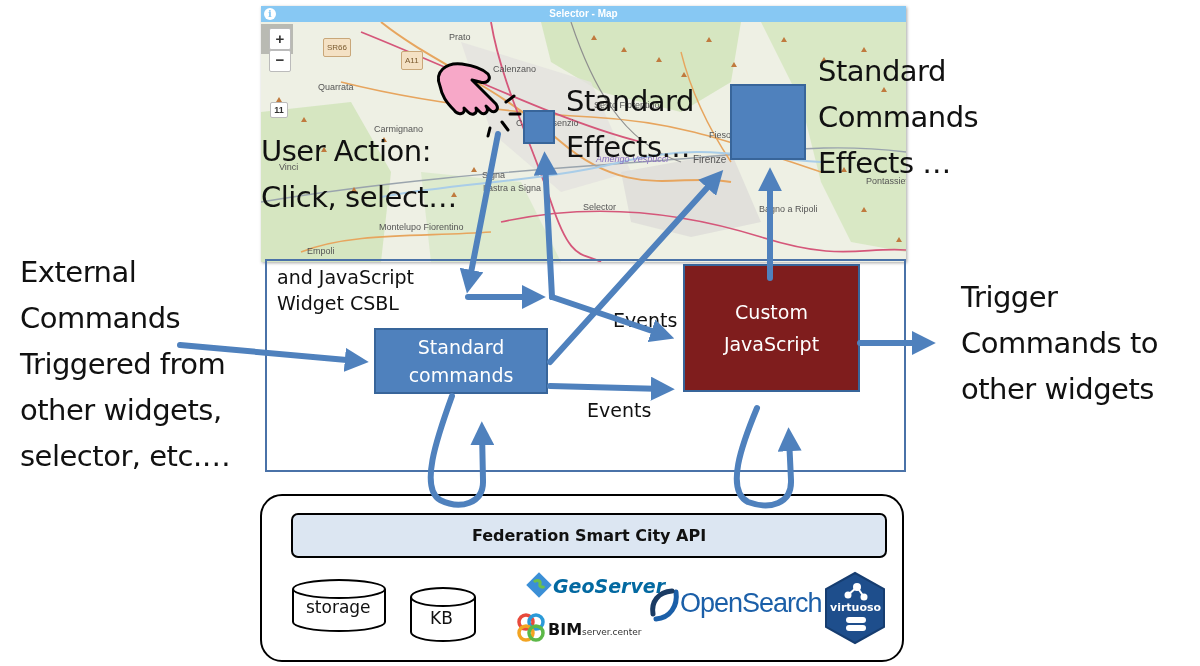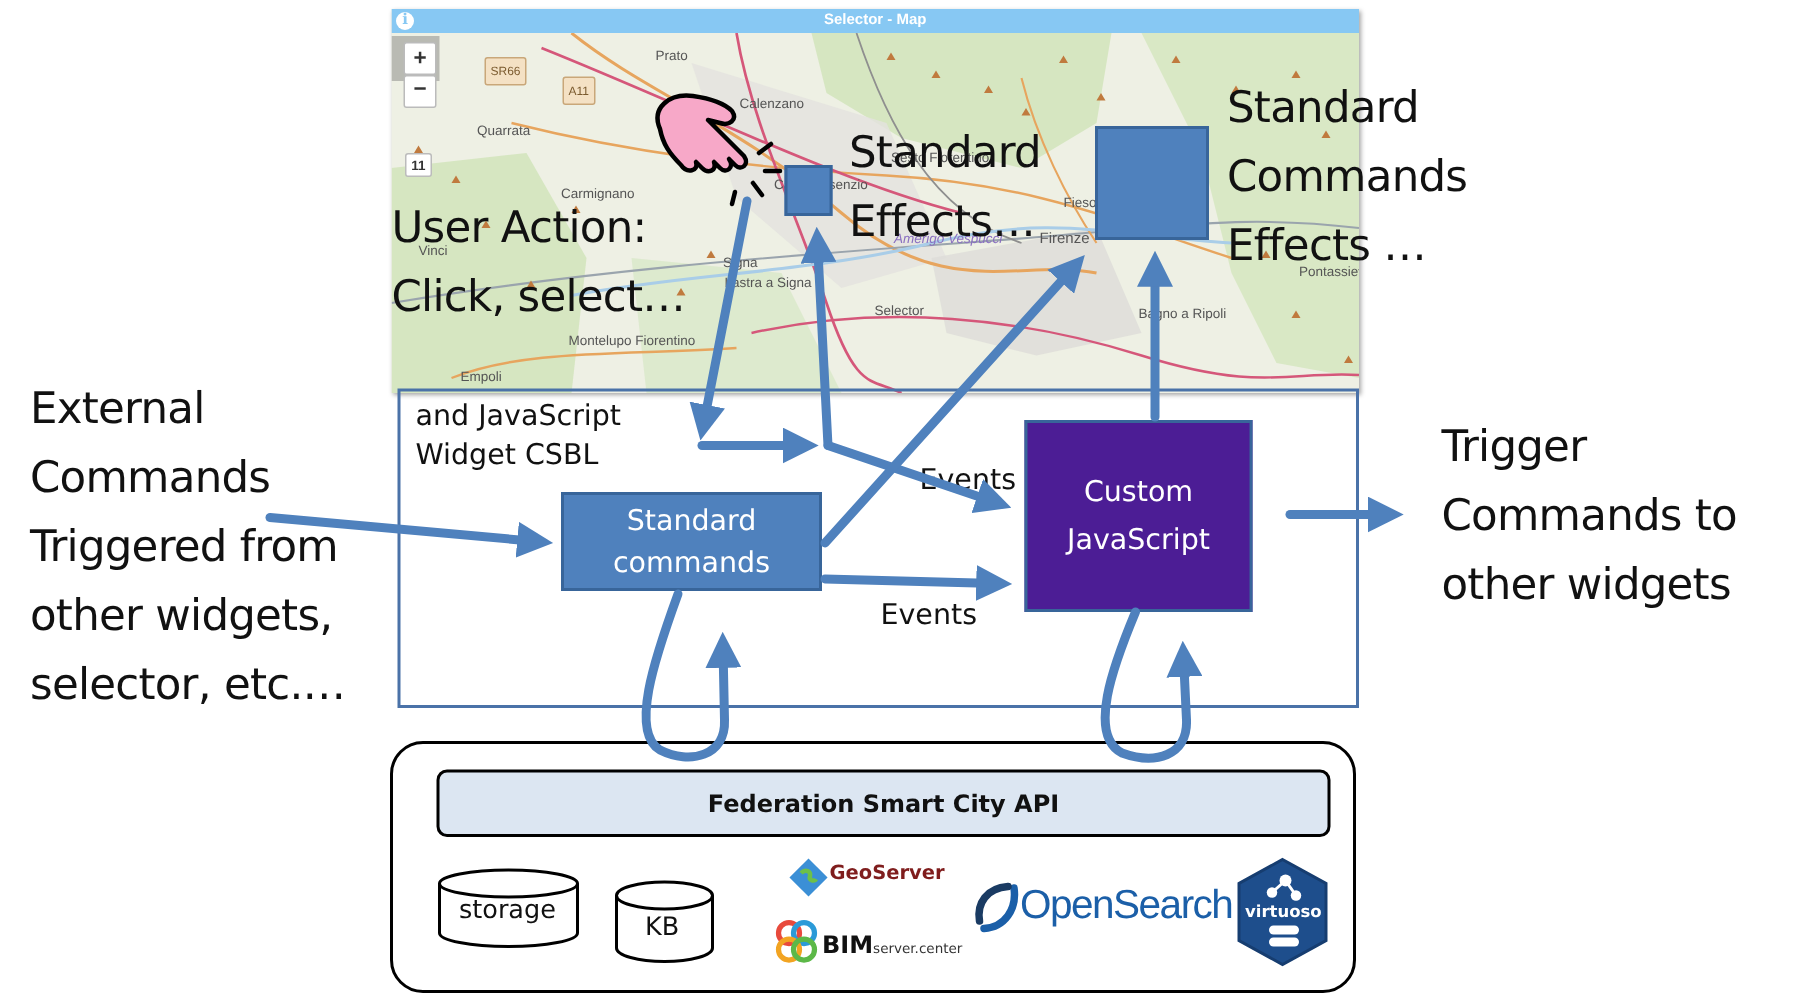--- a/index.html
+++ b/index.html
@@ -66,22 +66,22 @@
     border: 2px solid #4a72a8; background: transparent;
   }
   #standard-commands {
     left: 374px; top: 328px; width: 174px; height: 66px;
     background: #4f81bd; border: 2px solid #38659a; box-sizing: border-box;
     color: #fff; font-size: 19px; line-height: 28px; text-align: center;
     display: flex; flex-direction: column; justify-content: center;
     font-family: "DejaVu Sans", sans-serif;
   }
   #custom-js {
-    left: 683px; top: 280px; width: 152px; height: 128px;
-    background: #4c1d95; border: 2px solid #38659a; box-sizing: border-box;
+    left: 683px; top: 264px; width: 177px; height: 128px;
+    background: #7f1d1d; border: 2px solid #38659a; box-sizing: border-box;
     color: #fff; font-size: 19px; line-height: 32px; text-align: center;
     display: flex; flex-direction: column; justify-content: center;
     font-family: "DejaVu Sans", sans-serif;
   }
   .effect-box { background: #4f81bd; border: 2px solid #38659a; box-sizing: border-box; }
   #effect-box-small { left: 523px; top: 110px; width: 32px; height: 34px; }
   #effect-box-large { left: 730px; top: 84px; width: 76px; height: 76px; }
 
   
   #backend-frame {
@@ -89,21 +89,21 @@
     border: 2.5px solid #000; border-radius: 22px; box-sizing: border-box; background: #fff;
   }
   #api-bar {
     left: 291px; top: 513px; width: 596px; height: 45px;
     background: #dce6f2; border: 2px solid #000; border-radius: 7px; box-sizing: border-box;
     font-size: 16px; font-weight: bold; text-align: center; line-height: 41px;
     font-family: "DejaVu Sans", sans-serif;
   }
   .cyl-label { font-size: 17px; font-family: "DejaVu Sans", sans-serif; }
 
-  .logo-text-geo { font-size: 13px; font-weight: bold; color: #7f1d1d; font-family: "DejaVu Sans", sans-serif; }
+  .logo-text-geo { font-size: 19px; font-weight: bold; font-style: italic; color: #0369a1; font-family: "DejaVu Sans", sans-serif; }
   .logo-text-bim { font-size: 16px; font-weight: bold; color: #111; font-family: "DejaVu Sans", sans-serif; }
   .logo-text-bim small { font-size: 9px; font-weight: normal; color: #333; }
   .logo-text-os { font-size: 27px; font-weight: normal; color: #1b5fa8; letter-spacing: -1px; font-family: "Liberation Sans", sans-serif; }
   .logo-text-virt { font-size: 11px; color: #fff; font-weight: bold; font-family: "DejaVu Sans", sans-serif; }
 
   svg.overlay { position: absolute; left: 0; top: 0; pointer-events: none; }
 </style>
 </head>
 <body>
 
@@ -159,23 +159,23 @@
     <span>Selector - Map</span>
   </div>
   <div id="info-icon" class="abs">i</div>
 
   <div id="pan-control" class="abs"></div>
   <div id="zoom-in" class="abs map-ctrl">+</div>
   <div id="zoom-out" class="abs map-ctrl">−</div>
   <div id="zoom-level" class="abs map-ctrl">11</div>
 
   <span class="abs road-badge" style="left:62px;top:32px">SR66</span>
-  <span class="abs road-badge" style="left:114px;top:45px">A11</span>
-
-  <span class="abs map-label" style="left:176px;top:26px">Prato</span>
+  <span class="abs road-badge" style="left:140px;top:45px">A11</span>
+
+  <span class="abs map-label" style="left:188px;top:26px">Prato</span>
   <span class="abs map-label" style="left:232px;top:58px">Calenzano</span>
   <span class="abs map-label" style="left:57px;top:76px">Quarrata</span>
   <span class="abs map-label" style="left:113px;top:118px">Carmignano</span>
   <span class="abs map-label" style="left:255px;top:112px">Campi Bisenzio</span>
   <span class="abs map-label" style="left:333px;top:94px">Sesto Fiorentino</span>
   <span class="abs map-label" style="left:18px;top:156px">Vinci</span>
   <span class="abs map-label" style="left:221px;top:164px">Signa</span>
   <span class="abs map-label" style="left:222px;top:177px">Lastra a Signa</span>
   <span class="abs map-label" style="left:335px;top:148px;color:#8a6fc0;font-style:italic">Amerigo Vespucci</span>
   <span class="abs map-label" style="left:432px;top:148px;font-size:10px">Firenze</span>

